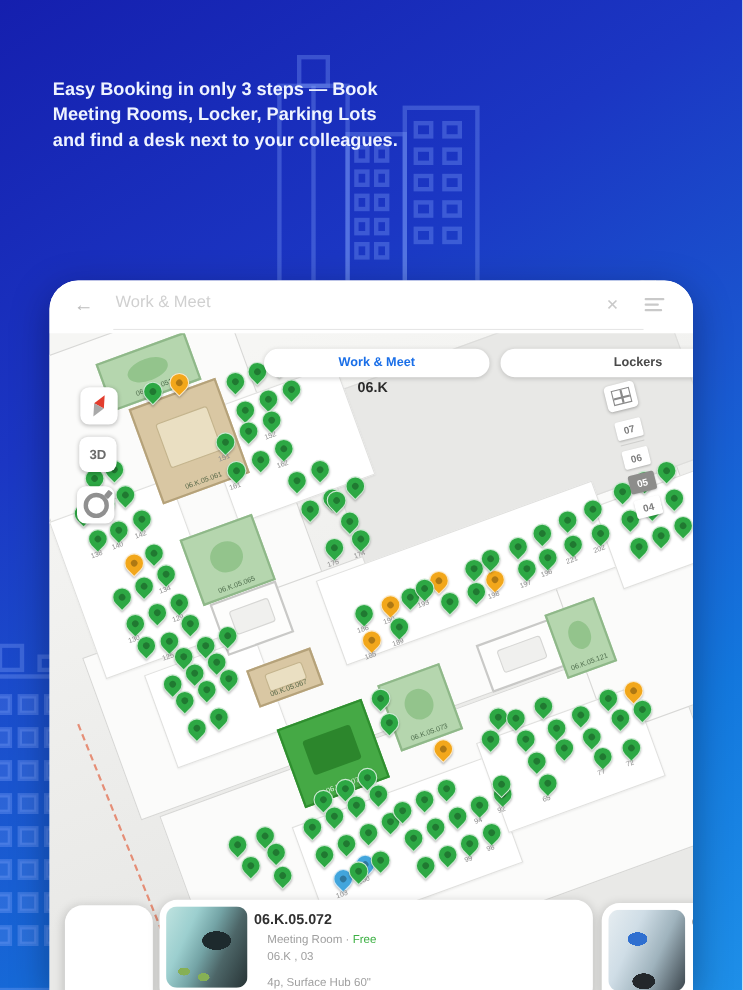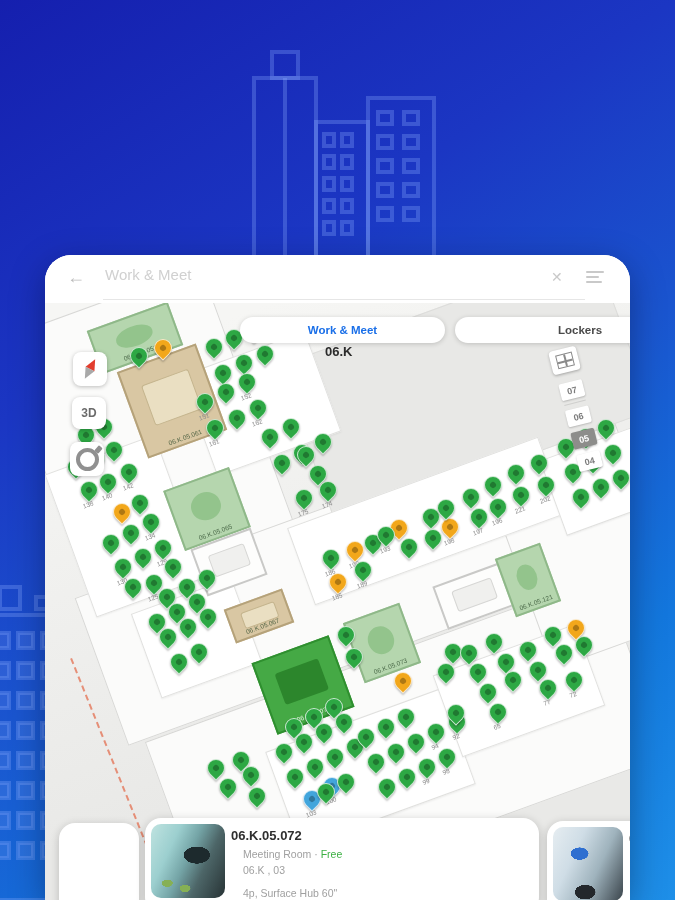--- a/index.html
+++ b/index.html
@@ -198,20 +198,25 @@
       <rect x="26" y="228" width="15" height="15"></rect>
       <rect x="50" y="228" width="15" height="15"></rect>
       <rect x="74" y="228" width="15" height="15"></rect>
     <rect x="2" y="258" width="15" height="15"></rect>
       <rect x="26" y="258" width="15" height="15"></rect>
       <rect x="50" y="258" width="15" height="15"></rect>
       <rect x="74" y="258" width="15" height="15"></rect>
   </svg>
 
   <div class="hero">
+    <div class="hero-sub">
+        <div>Easy Booking in only 3 steps — Book</div>
+        <div>Meeting Rooms, Locker, Parking Lots</div>
+        <div>and find a desk next to your colleagues.</div>
+      </div>
   </div>
 
   <div class="appcard">
 
     <div class="map">
       <div class="wing w-a"></div>
       <div class="wing w-b"></div>
       <div class="wing w-c"></div>
       <div class="wing w-d"></div>
       <div class="courtyard cy"></div>

